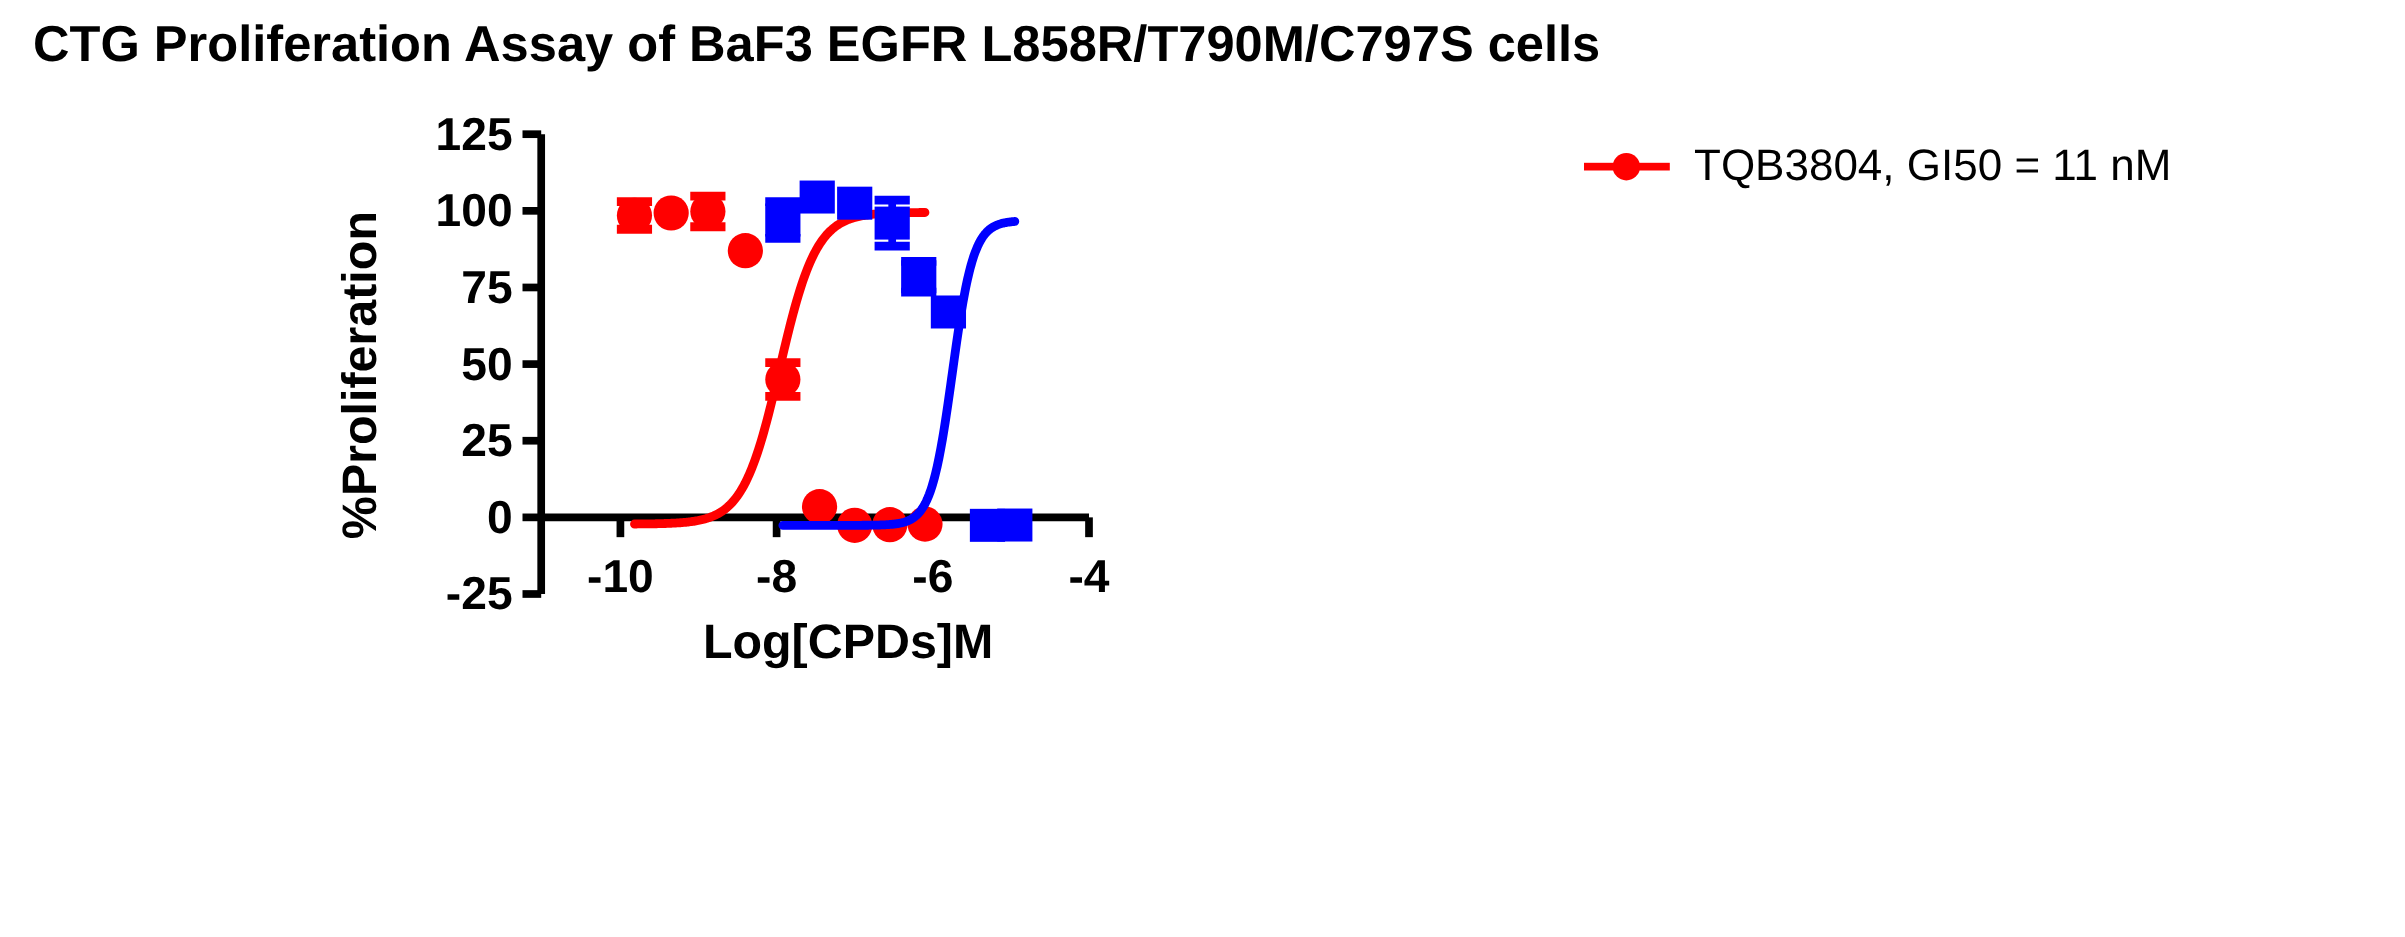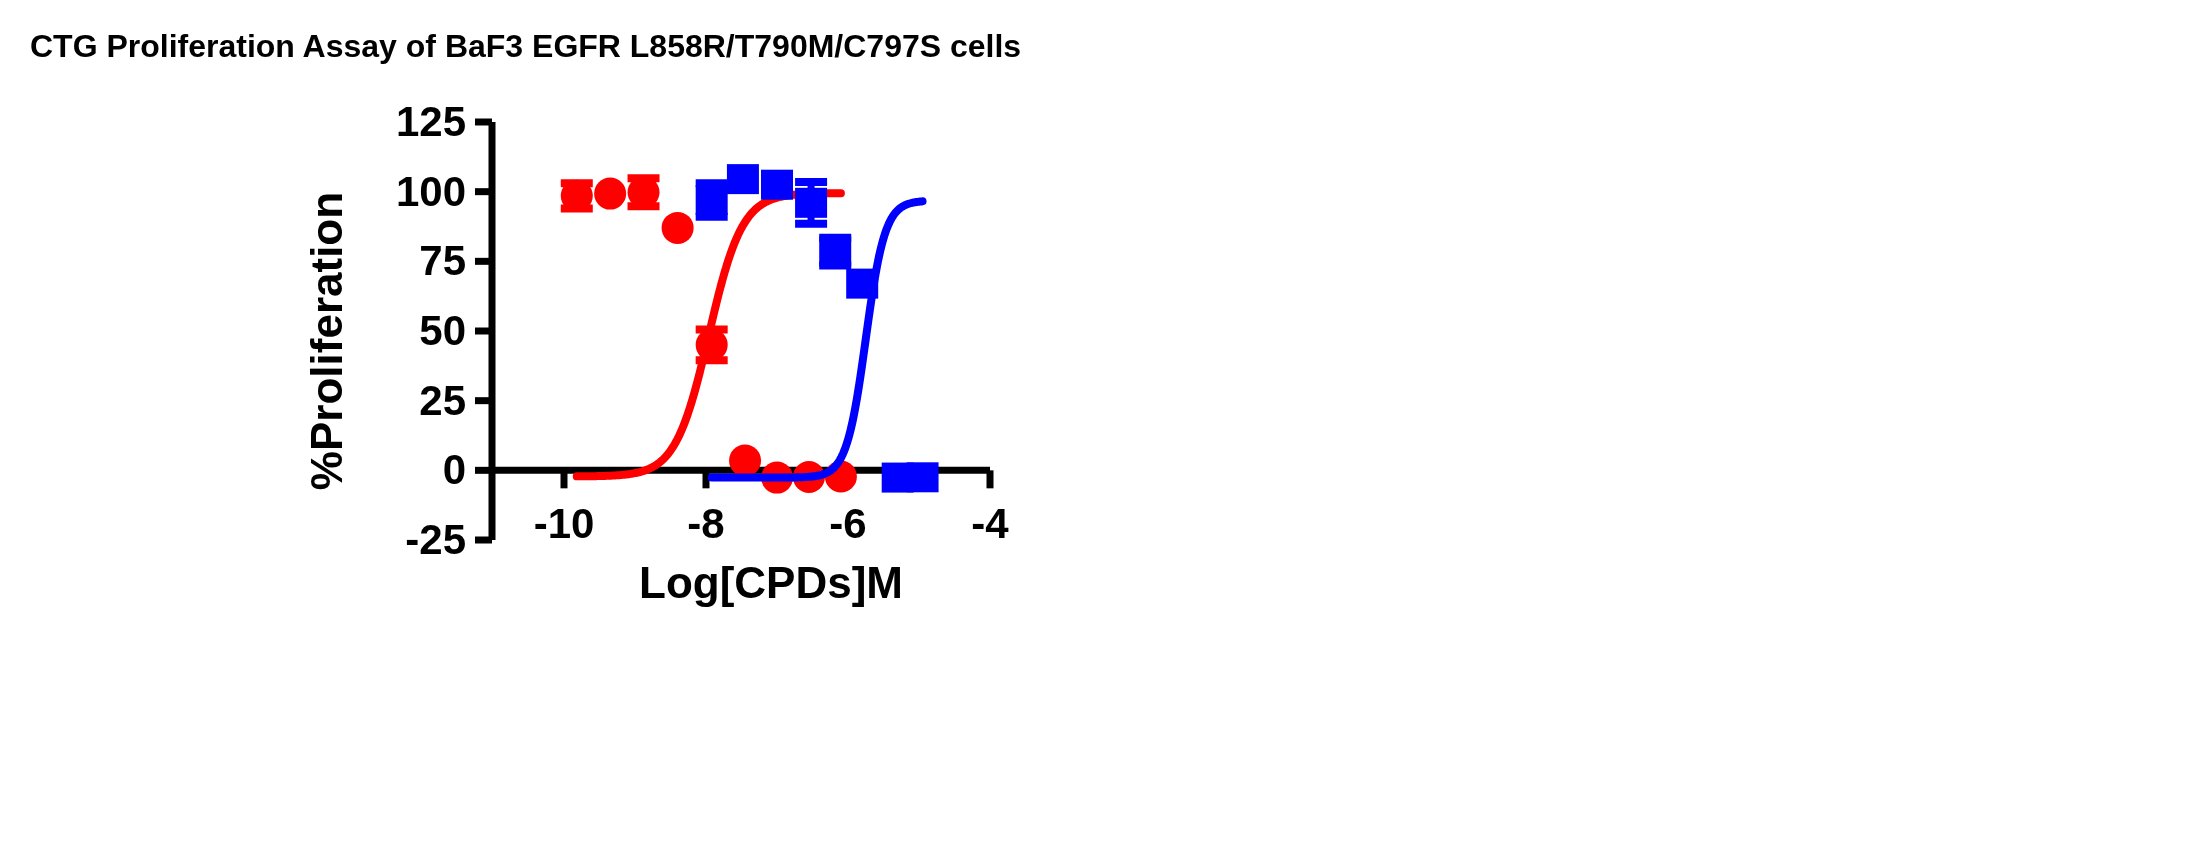--- a/index.html
+++ b/index.html
@@ -18,22 +18,22 @@
   #figure {
     position: absolute;
     left: 0; top: 0;
     width: 2186px;
     height: 852px;
     background: #ffffff;
   }
   #chart-title {
     position: absolute;
     left: 30px;
-    top: 28px;
-    font-size: 32px;
+    top: 12px;
+    font-size: 46px;
     font-weight: bold;
     color: #000000;
     letter-spacing: 0px;
     white-space: nowrap;
     font-family: "Liberation Sans", sans-serif;
   }
   #plot-svg {
     position: absolute;
     left: 0;
     top: 0;
@@ -156,15 +156,22 @@
         <rect x="761" y="169.7" width="32" height="30" fill="#0000FF"></rect>
         <rect x="795.08" y="187.81333333333333" width="32" height="30" fill="#0000FF"></rect>
         <rect x="819.22" y="236.57999999999998" width="32" height="30" fill="#0000FF"></rect>
         <rect x="846.2" y="268.62666666666667" width="32" height="30" fill="#0000FF"></rect>
         <rect x="881.7" y="462.57866666666666" width="32" height="30" fill="#0000FF"></rect>
         <rect x="906.55" y="462.3" width="32" height="30" fill="#0000FF"></rect>
       </g>
     </svg>
 
   <div class="legend">
+    <div class="legend-row">
+      <span class="legend-key">
+        <span class="bar" style="background:#FF0000"></span>
+        <span class="mk-circle" style="background:#FF0000"></span>
+      </span>
+      <span class="legend-label">TQB3804, GI50 = 11 nM</span>
+    </div>
   </div>
 
 </div>
 
 </body></html>

